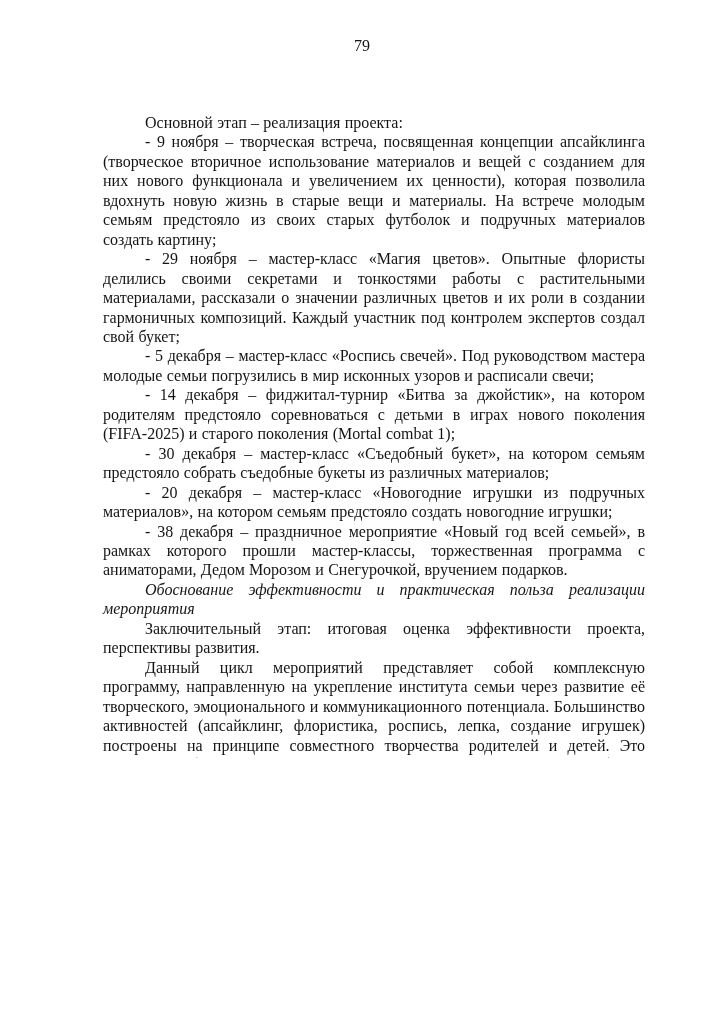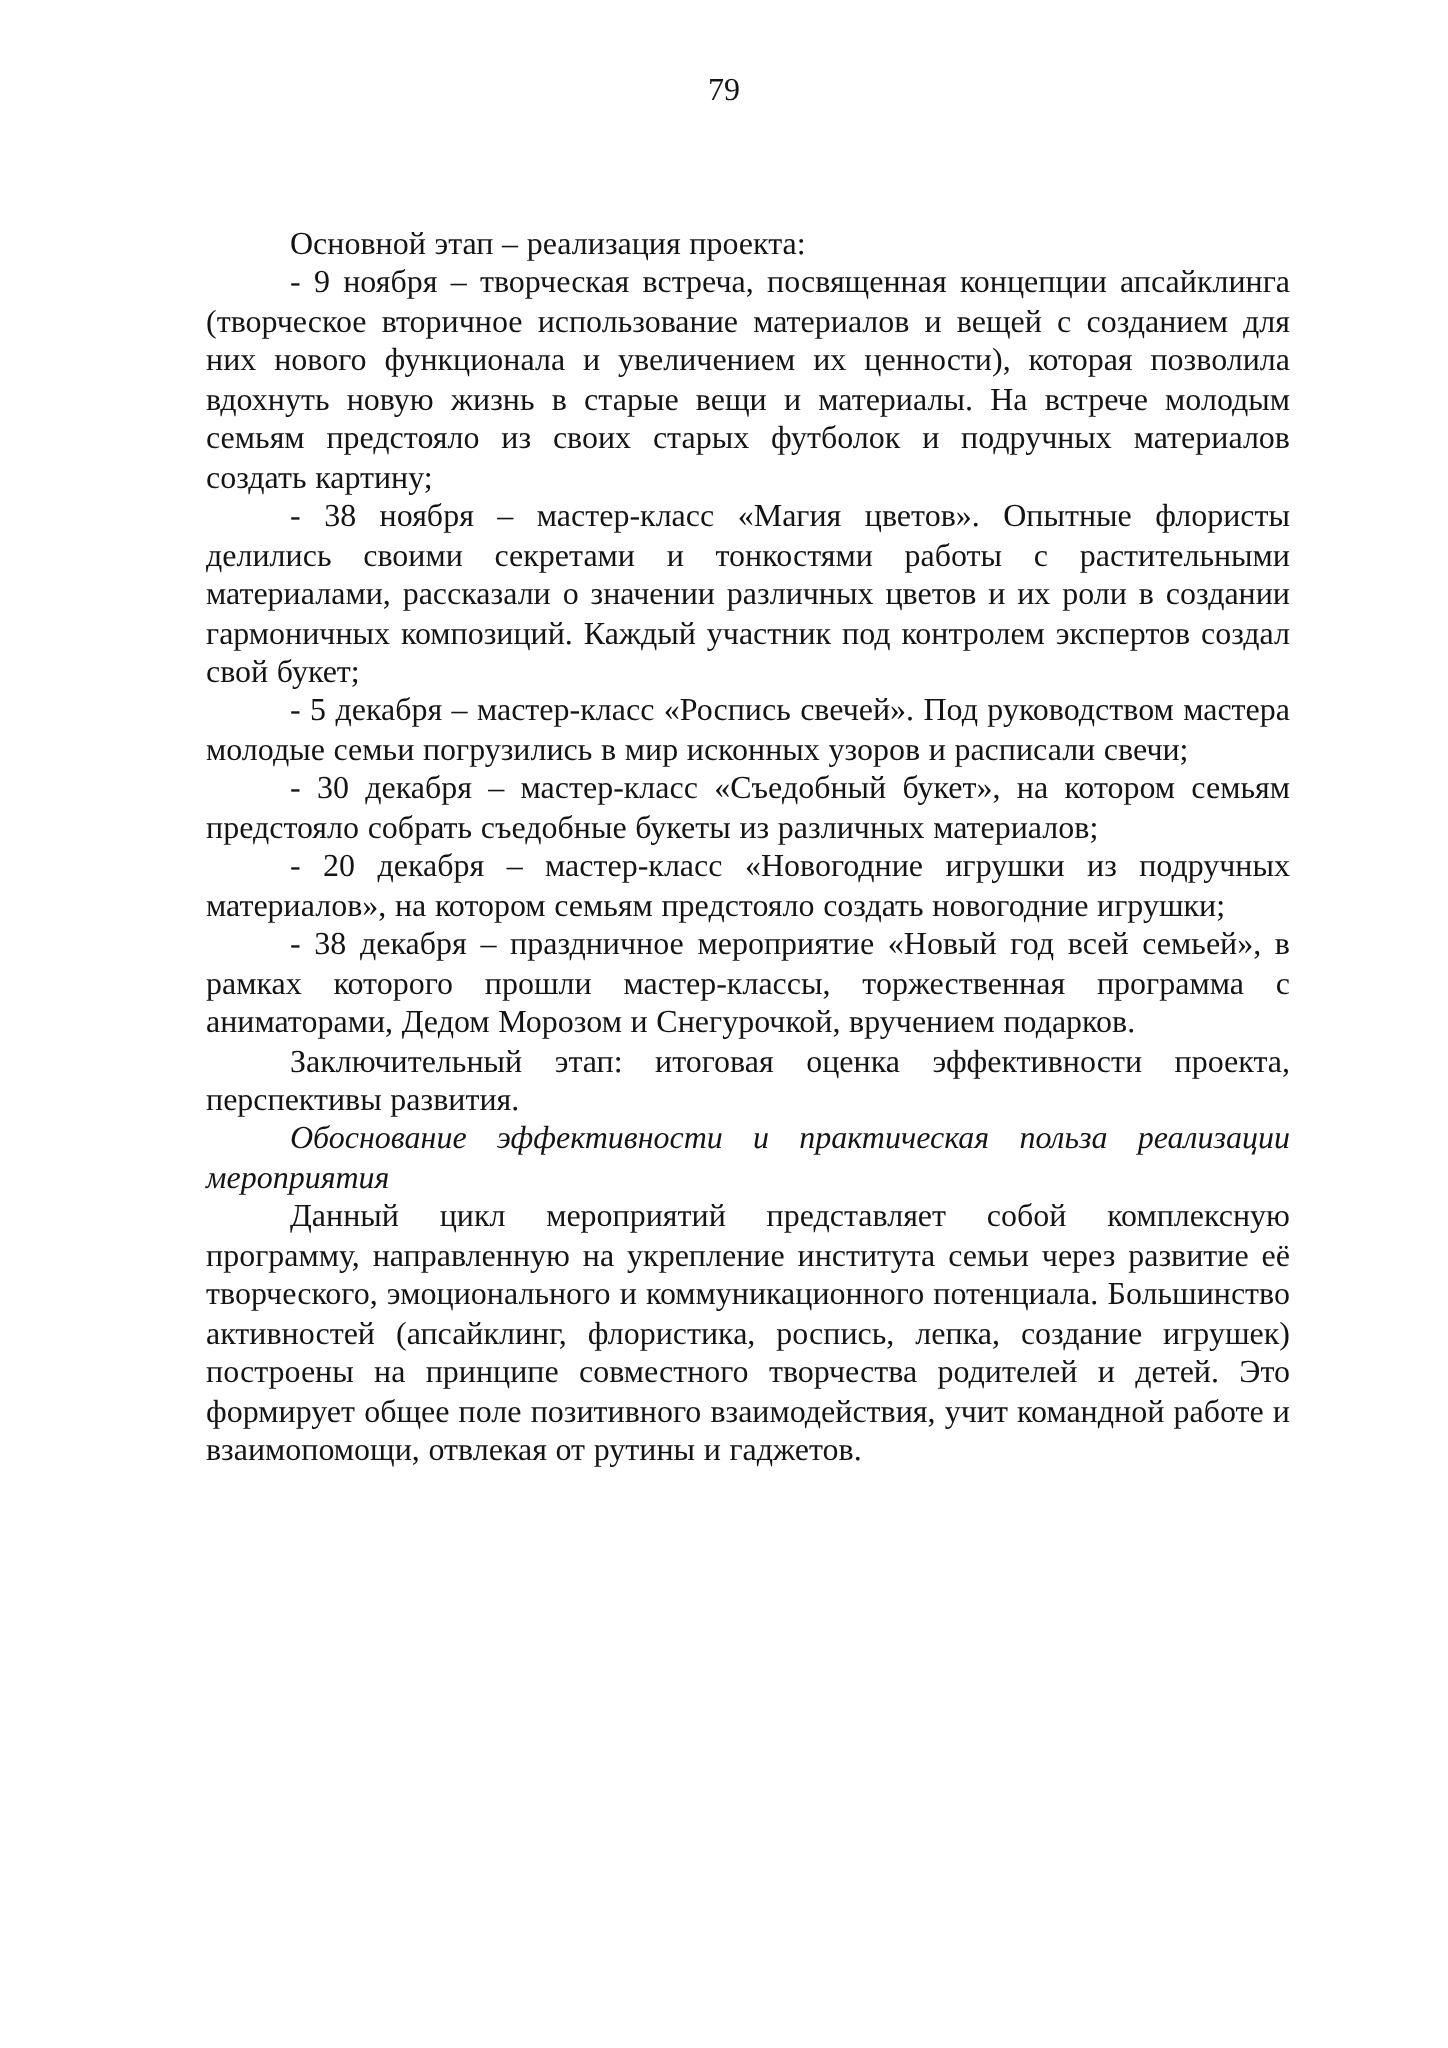--- a/index.html
+++ b/index.html
@@ -47,22 +47,23 @@
   }
 </style>
 </head>
 <body>
 
 <div class="page">
   <div class="page-number">79</div>
   <div class="doc-body">
       <p class="para">Основной этап – реализация проекта:</p>
       <p class="para">- 9 ноября – творческая встреча, посвященная концепции апсайклинга (творческое вторичное использование материалов и вещей с созданием для них нового функционала и увеличением их ценности), которая позволила вдохнуть новую жизнь в старые вещи и материалы. На встрече молодым семьям предстояло из своих старых футболок и подручных материалов создать картину;</p>
-      <p class="para">- 38 ноября – мастер-класс «Магия цветов». Опытные флористы делились своими секретами и тонкостями работы с растительными материалами, рассказали о значении различных цветов и их роли в создании гармоничных композиций. Каждый участник под контролем экспертов создал свой букет;</p>
+      <p class="para">- 29 ноября – мастер-класс «Магия цветов». Опытные флористы делились своими секретами и тонкостями работы с растительными материалами, рассказали о значении различных цветов и их роли в создании гармоничных композиций. Каждый участник под контролем экспертов создал свой букет;</p>
       <p class="para">- 5 декабря – мастер-класс «Роспись свечей». Под руководством мастера молодые семьи погрузились в мир исконных узоров и расписали свечи;</p>
+      <p class="para">- 14 декабря – фиджитал-турнир «Битва за джойстик», на котором родителям предстояло соревноваться с детьми в играх нового поколения (FIFA-2025) и старого поколения (Mortal combat 1);</p>
       <p class="para">- 30 декабря – мастер-класс «Съедобный букет», на котором семьям предстояло собрать съедобные букеты из различных материалов;</p>
       <p class="para">- 20 декабря – мастер-класс «Новогодние игрушки из подручных материалов», на котором семьям предстояло создать новогодние игрушки;</p>
       <p class="para">- 38 декабря – праздничное мероприятие «Новый год всей семьей», в рамках которого прошли мастер-классы, торжественная программа с аниматорами, Дедом Морозом и Снегурочкой, вручением подарков.</p>
+      <p class="para italic">Обоснование эффективности и практическая польза реализации мероприятия</p>
       <p class="para">Заключительный этап: итоговая оценка эффективности проекта, перспективы развития.</p>
-      <p class="para italic">Обоснование эффективности и практическая польза реализации мероприятия</p>
       <p class="para">Данный цикл мероприятий представляет собой комплексную программу, направленную на укрепление института семьи через развитие её творческого, эмоционального и коммуникационного потенциала. Большинство активностей (апсайклинг, флористика, роспись, лепка, создание игрушек) построены на принципе совместного творчества родителей и детей. Это формирует общее поле позитивного взаимодействия, учит командной работе и взаимопомощи, отвлекая от рутины и гаджетов.</p>
     </div>
 </div>
 
 </body></html>

